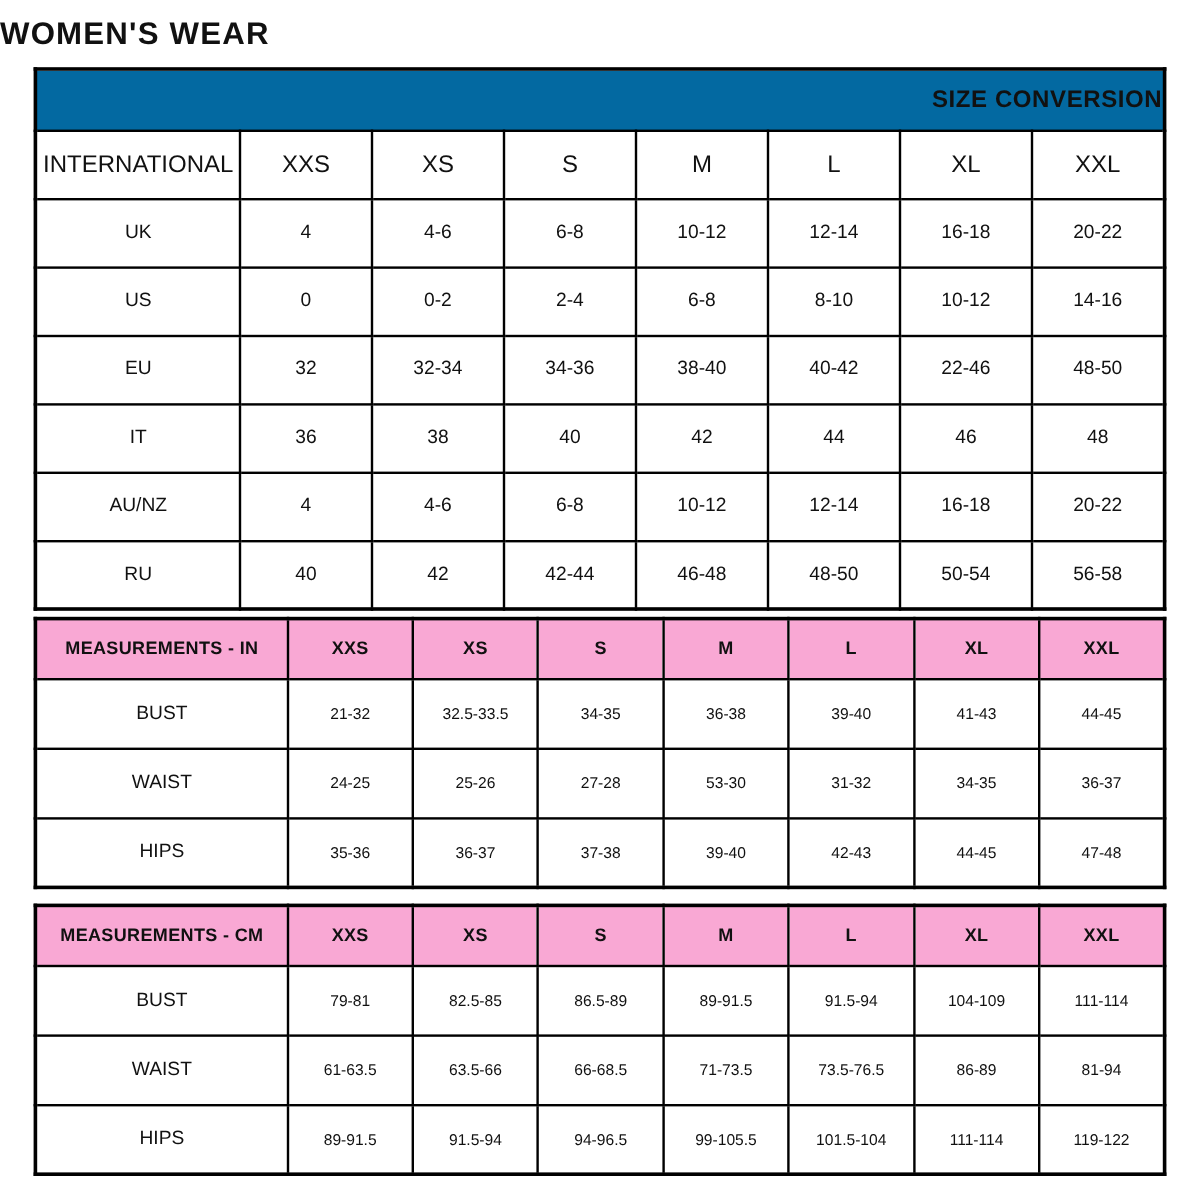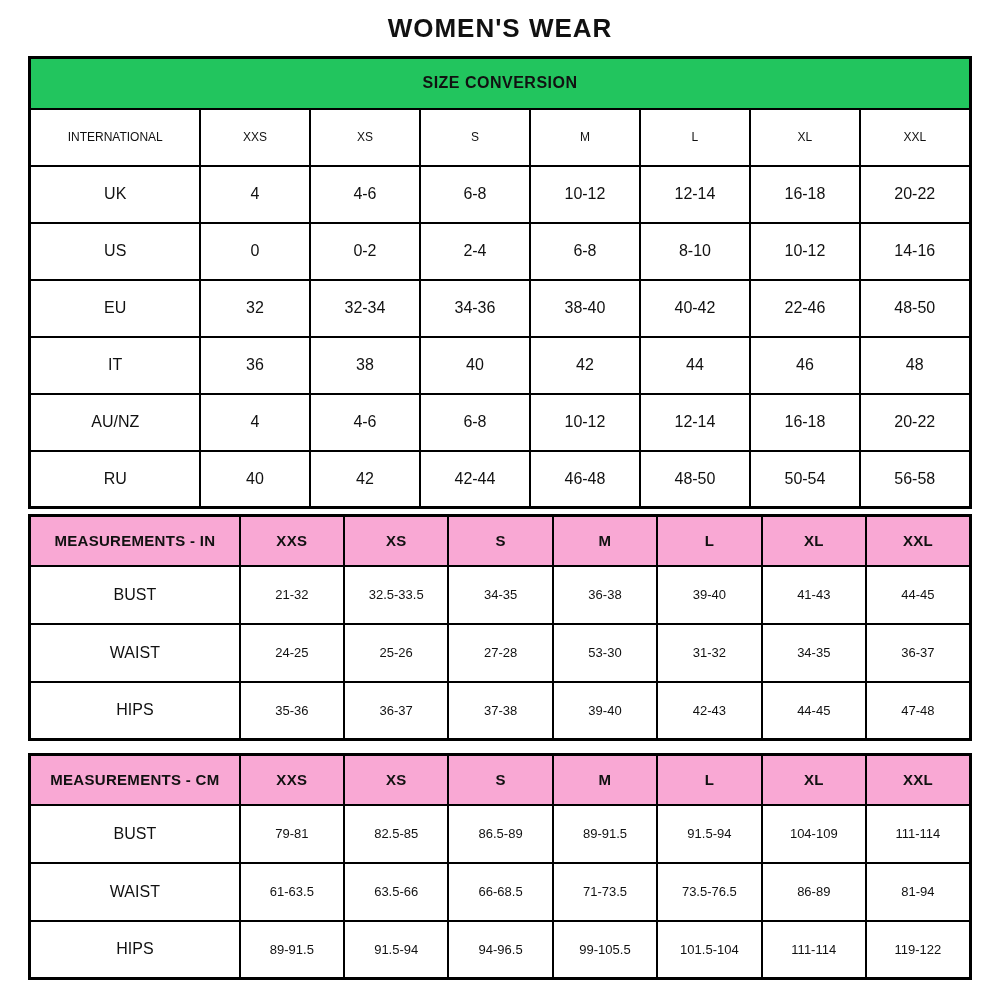--- a/index.html
+++ b/index.html
@@ -9,21 +9,20 @@
     font-family: "Liberation Sans", sans-serif;
     color: #111111;
   }
   .page {
     width: 1000px;
     height: 1000px;
     padding-top: 13px;
     overflow: hidden;
   }
   .page-title {
-    text-align: center;
     font-size: 26px;
     font-weight: bold;
     letter-spacing: 1px;
     margin-bottom: 12px;
     color: #111111;
   }
   table {
     border-collapse: collapse;
     table-layout: fixed;
     margin: 0 auto;
@@ -33,28 +32,29 @@
   td, th {
     border: 2px solid #000000;
     text-align: center;
     vertical-align: middle;
     overflow: hidden;
     white-space: nowrap;
   }
   
   #size-conversion { margin-bottom: 5px; }
   #size-conversion .banner-cell {
-    background: #22c55e;
+    background: #0369a1;
     height: 51px;
     font-weight: bold;
-    font-size: 16px;
+    font-size: 20px;
     letter-spacing: 0.5px;
+    text-align: right;
   }
   #size-conversion td { height: 57px; font-size: 16px; font-weight: normal; }
-  #size-conversion tr.header-row td { font-size: 12px; }
+  #size-conversion tr.header-row td { font-size: 20px; }
   
   .measure-table { margin-bottom: 12px; }
   .measure-table tr.header-row td {
     background: #f9a8d4;
     height: 50px;
     font-weight: bold;
     font-size: 15px;
     letter-spacing: 0.3px;
   }
   .measure-table td { height: 58px; font-size: 13px; }

